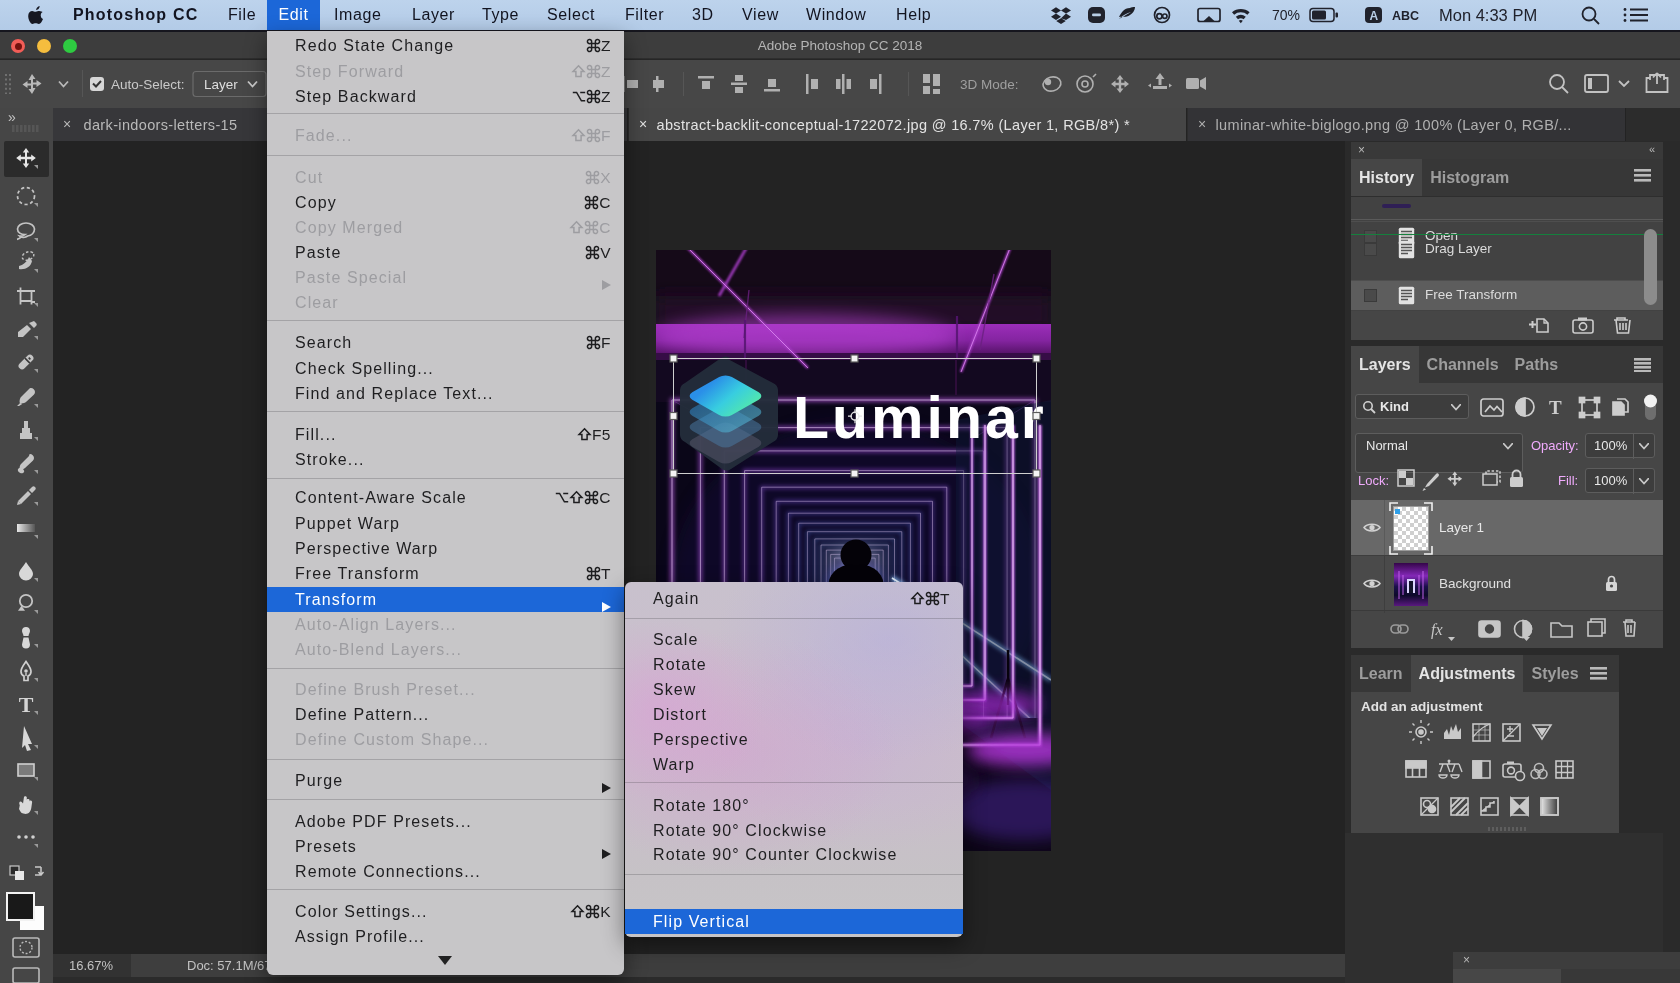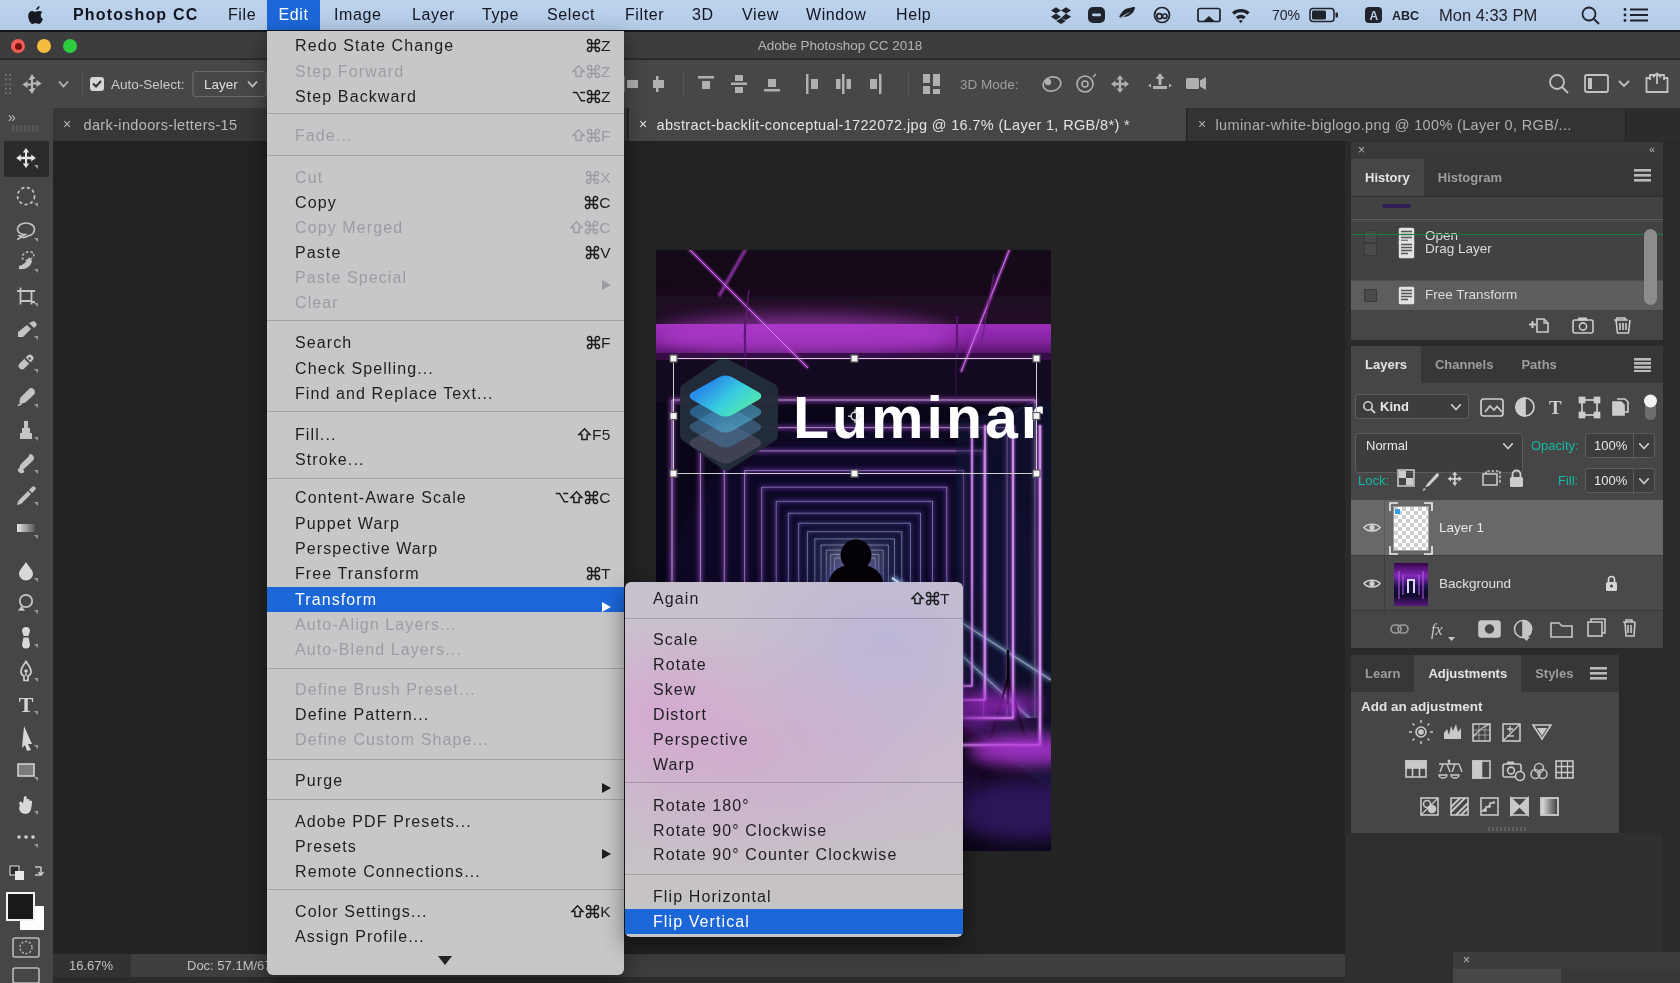--- a/index.html
+++ b/index.html
@@ -20,25 +20,25 @@
 #tabbar{left:0;top:108px;width:1680px;height:33px;background:#2c2c2c}
 .tab{height:33px;font-size:14.5px;letter-spacing:.35px;display:flex;align-items:center;white-space:nowrap;overflow:hidden}
 .tabx{font-size:14px;margin:0 9px 1px 10px}
 
 #toolbar{left:0;top:108px;width:53px;height:875px;background:#464646}
 
 #canvas{left:53px;top:141px;width:1292px;height:842px;background:#232323}
 
 .panel{background:#464646}
 .ptabrow{height:37px;background:#373737;display:flex}
-.ptab{padding:0 14px;line-height:37px;font-size:13px;font-weight:bold;color:#9d9d9d}
+.ptab{padding:0 8px;line-height:37px;font-size:16px;font-weight:bold;color:#9d9d9d}
 .ptab.on{background:#464646;color:#e4e4e4}
 .hamb{position:absolute;right:12px;width:17px}
 .ddbox{position:absolute;background:#3d3d3d;border:1px solid #5d5d5d;border-radius:3px;color:#e8e8e8;font-size:13px}
-.lbl{position:absolute;color:#14b8a6;font-size:13px}
+.lbl{position:absolute;color:#f0abfc;font-size:13px}
 
 .menu{position:absolute;border-radius:5px;box-shadow:0 8px 22px rgba(0,0,0,.45)}
 .mit{position:absolute;left:0;width:100%;height:25px;font-size:16px;letter-spacing:1.1px;line-height:25px;color:#1e1e20;white-space:nowrap}
 .mit .lab{position:absolute;left:28px}
 .mit .sc{position:absolute;right:13px;letter-spacing:.5px;font-size:15.5px}
 .mit.dis{color:#9d9da1}
 .mit.hl{background:#1c67d8;color:#fff}
 .msep{position:absolute;left:0;right:0;height:1px;background:rgba(60,60,64,.25)}
 .tri-r{display:inline-block;width:0;height:0;border-top:5.5px solid transparent;border-bottom:5.5px solid transparent;border-left:9px solid currentColor}
 svg{display:block}
@@ -1066,19 +1066,16 @@
       <div class="mit" style="top:210.5px">
         <span class="lab">Rotate 180°</span>
       </div>
       <div class="mit" style="top:235.5px">
         <span class="lab">Rotate 90° Clockwise</span>
       </div>
       <div class="mit" style="top:259.5px">
         <span class="lab">Rotate 90° Counter Clockwise</span>
       </div>
       <div class="msep" style="top:292px"></div>
-      <div class="mit" style="top:301.5px">
-        <span class="lab">Flip Horizontal</span>
-      </div>
       <div class="mit hl" style="top:326.5px">
         <span class="lab">Flip Vertical</span>
       </div>
     </div>
   </div>
 </body></html>

